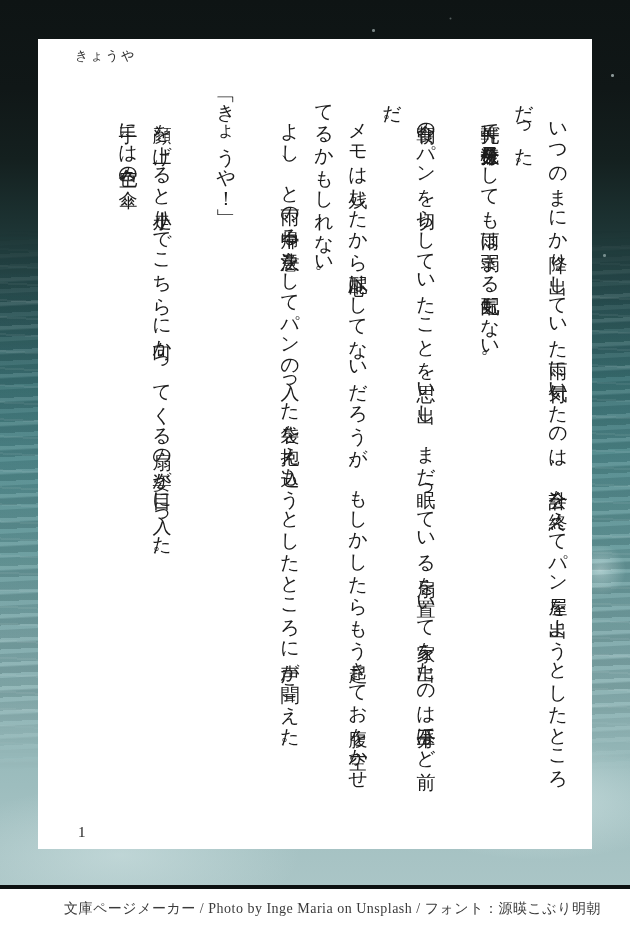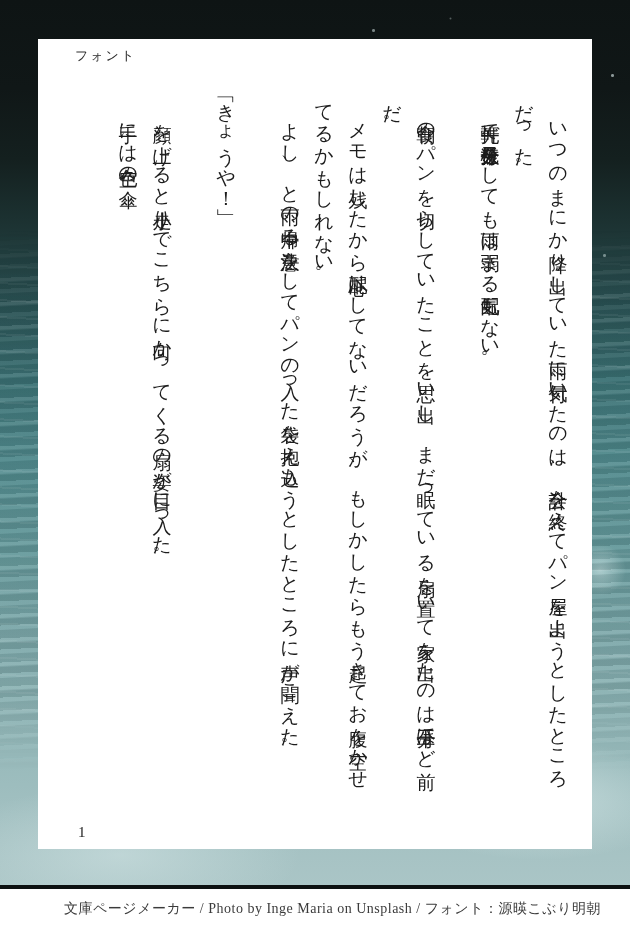--- a/index.html
+++ b/index.html
@@ -80,21 +80,21 @@
 </head>
 <body>
 
 <div class="canvas">
 
   <div class="photo">
     <div class="specks"></div>
     <div class="ripples"></div>
 
     <div class="page">
-      <div class="title">フォント</div>
+      <div class="title">きょうや</div>
       <div class="text-block" id="text-block">
           <p>いつのまにか降り出していた雨に気付いたのは、会計を終えてパン屋を出ようとしたところだった。</p>
           <p>軒先で数分様子見をしても雨は弱まる気配もない。</p>
           <p class="gap-before">朝食のパンを切らしていたことを思い出し、まだ眠っている扇を置いて家を出たのは三十分ほど前だ。</p>
           <p>メモは残したから心配はしてないだろうが、もしかしたらもう起きてお腹を空かせてるかもしれない。</p>
           <p>よし、と雨の中帰る決意をしてパンの入った袋を抱え込もうとしたところに声が聞こえた。</p>
           <p class="no-indent gap-before">「きょうや！」</p>
           <p class="gap-before">顔を上げると小走りでこちらに向かってくる扇の姿が目に入った。</p>
           <p>手には空色の傘。</p>
         </div>

